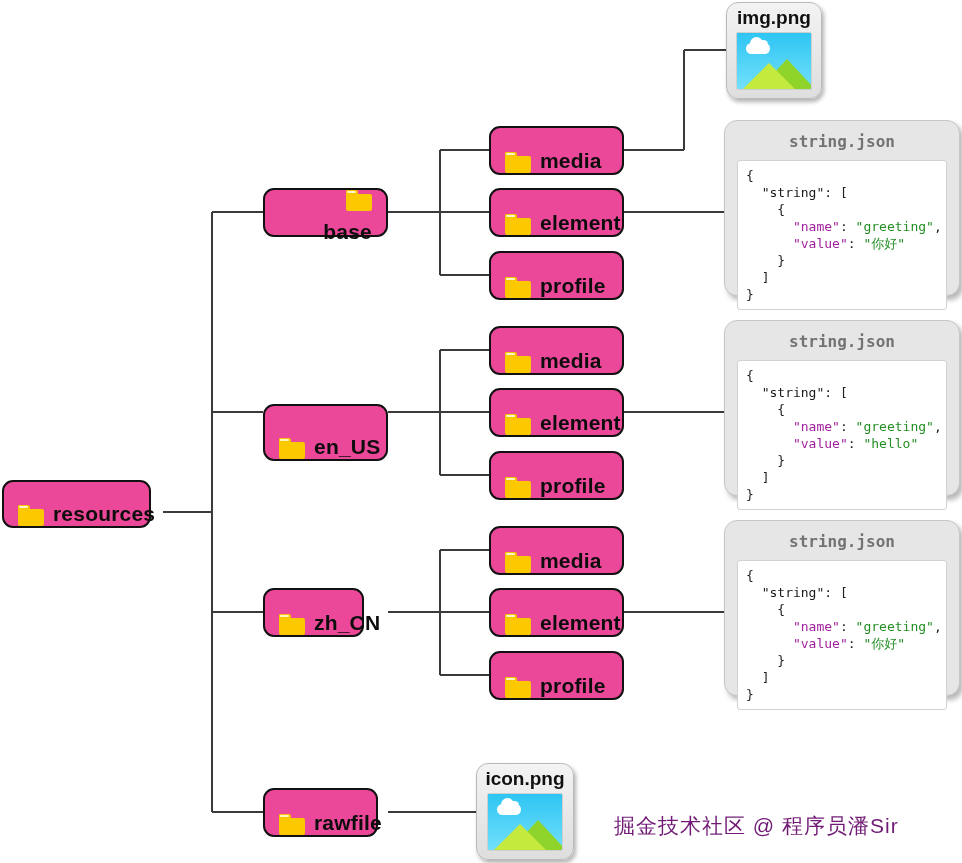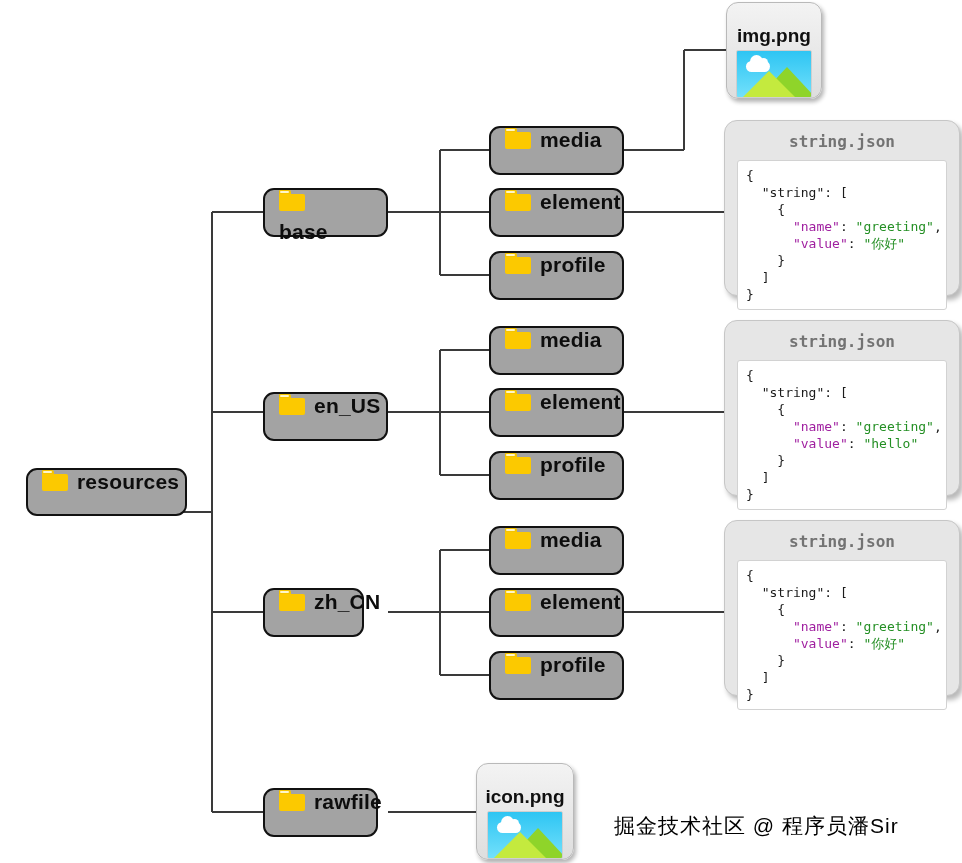--- a/index.html
+++ b/index.html
@@ -23,25 +23,25 @@
   }
   svg.edges path, svg.edges line {
     stroke: #3a3a3a;
     stroke-width: 2;
     fill: none;
   }
 
   
   .node {
     position: absolute;
-    background: #a3a3a3;
+    background: #ec4899;
     border: 2px solid #111111;
     border-radius: 11px;
     display: flex;
-    align-items: flex-start;
+    align-items: flex-end;
     gap: 9px;
     padding: 0 14px;
   }
   .node-label {
     font-size: 21px;
     font-weight: bold;
     color: #0d0d0d;
     letter-spacing: 0.2px;
     white-space: nowrap;
   }
@@ -75,21 +75,21 @@
   
   .png-card {
     position: absolute;
     background: linear-gradient(#f3f3f3, #dedede);
     border: 1px solid #b9b9b9;
     border-radius: 12px;
     box-shadow: 2px 3px 4px rgba(0,0,0,0.30);
     display: flex;
     flex-direction: column;
     align-items: center;
-    padding-top: 21px;
+    padding-top: 3px;
   }
   .png-title {
     font-size: 19px;
     font-weight: bold;
     color: #101010;
     line-height: 23px;
     white-space: nowrap;
   }
   .png-thumb {
     position: relative;
@@ -170,21 +170,21 @@
     color: #1b1b1b;
     white-space: pre;
   }
   .k { color: #a020a0; }
   .v { color: #248f24; }
   .p { color: #1b1b1b; }
 
   .watermark {
     position: absolute;
     font-size: 21px;
-    color: #000000;
+    color: #701a75;
     white-space: nowrap;
     letter-spacing: 1px;
   }
 </style>
 </head>
 <body>
 
 <div id="canvas">
 
   <svg class="edges" viewBox="0 0 962 863">
@@ -218,39 +218,39 @@
     <line x1="388" y1="612" x2="440" y2="612"></line>
     <line x1="440" y1="550" x2="440" y2="675"></line>
     <line x1="440" y1="550" x2="489" y2="550"></line>
     <line x1="440" y1="612" x2="489" y2="612"></line>
     <line x1="440" y1="675" x2="489" y2="675"></line>
     <line x1="624" y1="612" x2="724" y2="612"></line>
 
     <line x1="388" y1="812" x2="489" y2="812"></line>
   </svg>
 
-  <div class="node" style="left:2px; top:468px; width:161px; height:48px;margin-left:24px;">
+  <div class="node" style="left:2px; top:480px; width:149px; height:48px;">
     <span class="folder-icon">
       <span class="tab"></span>
         <span class="body"></span>
         <span class="shine"></span>
     </span>
     <span class="node-label">resources</span>
   </div>
 
   <div class="node" style="left:263px; top:188px; width:125px; height:49px;flex-direction:column;">
     <span class="folder-icon">
       <span class="tab"></span>
         <span class="body"></span>
         <span class="shine"></span>
     </span>
     <span class="node-label">base</span>
   </div>
 
-  <div class="node" style="left:263px; top:392px; width:125px; height:49px;">
+  <div class="node" style="left:263px; top:404px; width:125px; height:57px;">
     <span class="folder-icon">
       <span class="tab"></span>
         <span class="body"></span>
         <span class="shine"></span>
     </span>
     <span class="node-label">en_US</span>
   </div>
 
   <div class="node" style="left:263px; top:588px; width:101px; height:49px;">
     <span class="folder-icon">

